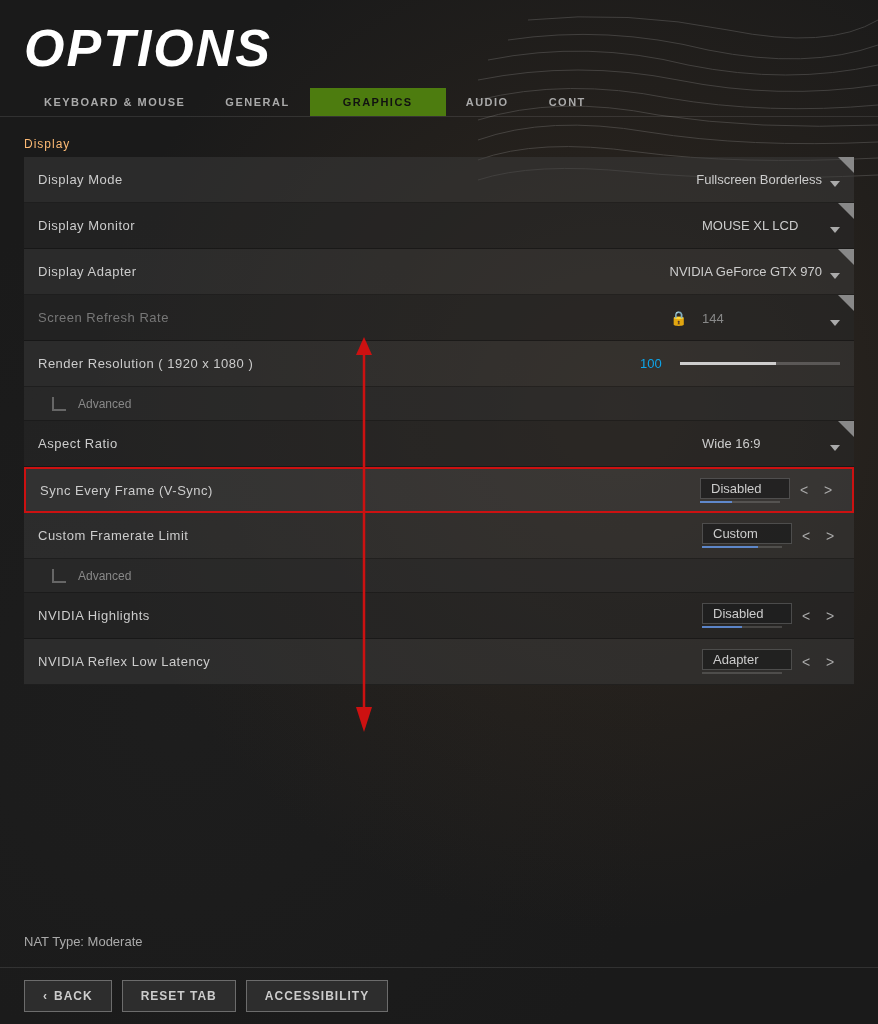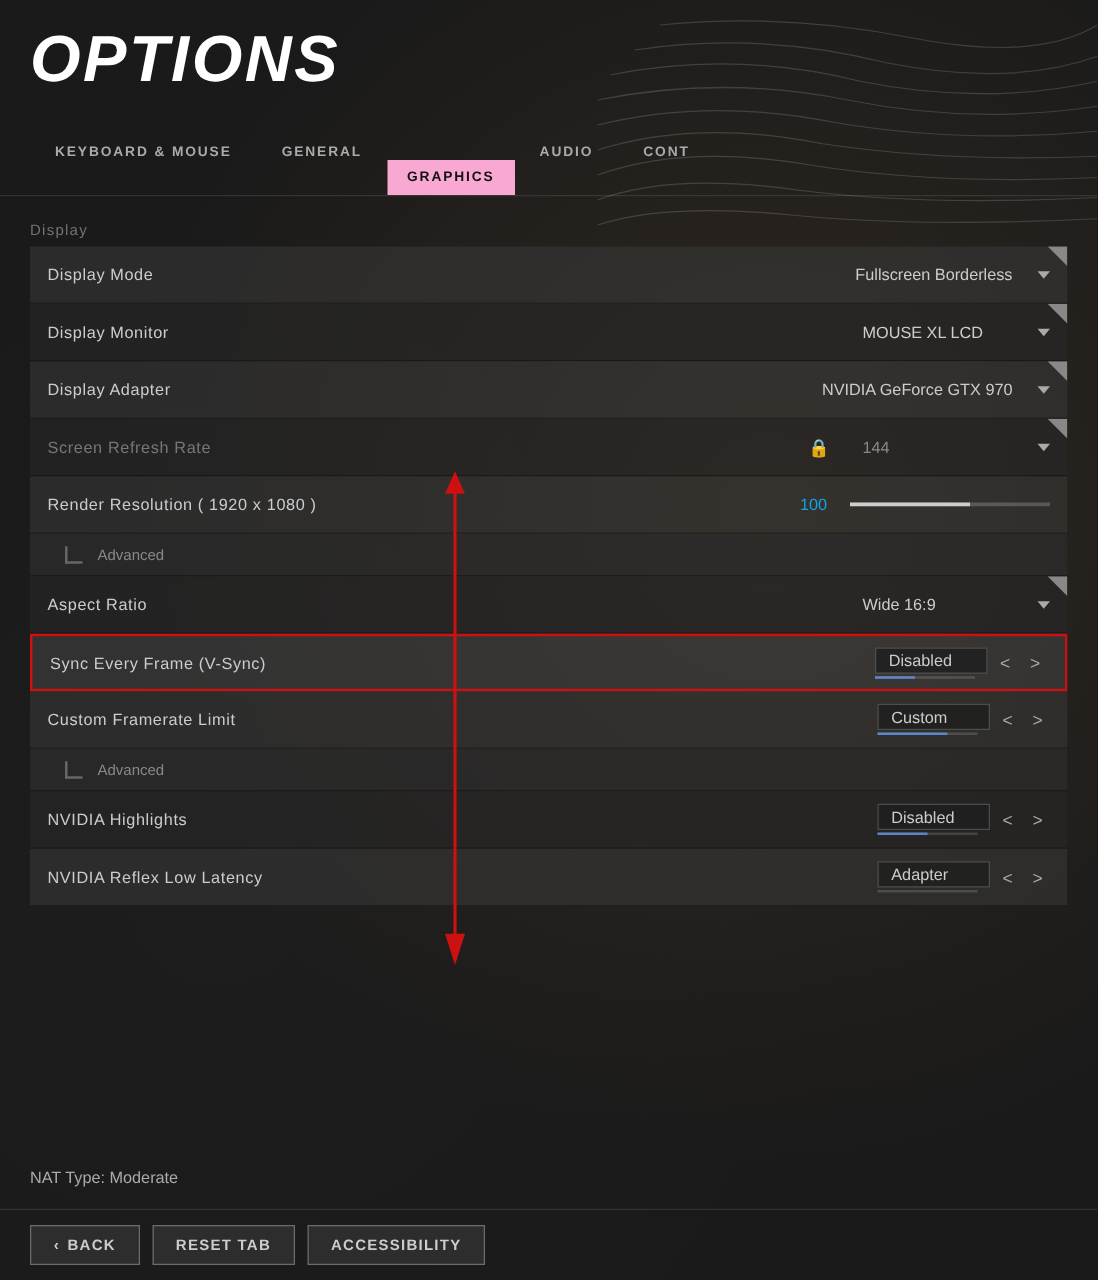--- a/index.html
+++ b/index.html
@@ -72,38 +72,37 @@
       letter-spacing: 1.5px;
       text-transform: uppercase;
       color: #aaa;
       cursor: pointer;
       border: none;
       background: transparent;
       position: relative;
     }
 
     .nav-tab.active {
-      background: #f9a8d4;
+      background: #4d7c0f;
       color: #111111;
-      padding: 8px 16px;
-      margin-top: 40px;
+      padding: 8px 33px;
     }
 
     
     .content {
       flex: 1;
       padding: 20px 24px 10px 24px;
       overflow: hidden;
       display: flex;
       flex-direction: column;
     }
 
     .section-label {
       font-size: 12px;
-      color: #737373;
+      color: #fdba74;
       letter-spacing: 1px;
       margin-bottom: 6px;
       font-weight: 400;
     }
 
     .settings-panel {
       flex: 1;
       overflow: hidden;
       position: relative;
     }
@@ -130,22 +129,22 @@
       font-weight: 400;
       letter-spacing: 0.5px;
     }
 
     .setting-label.dimmed {
       color: #777;
     }
 
     .setting-value {
       display: flex;
-      align-items: center;
-      gap: 20px;
+      align-items: flex-end;
+      gap: 8px;
     }
 
     .setting-value-text {
       font-size: 13px;
       color: #ccc;
       min-width: 120px;
     }
 
     .chevron-down {
       width: 0;

